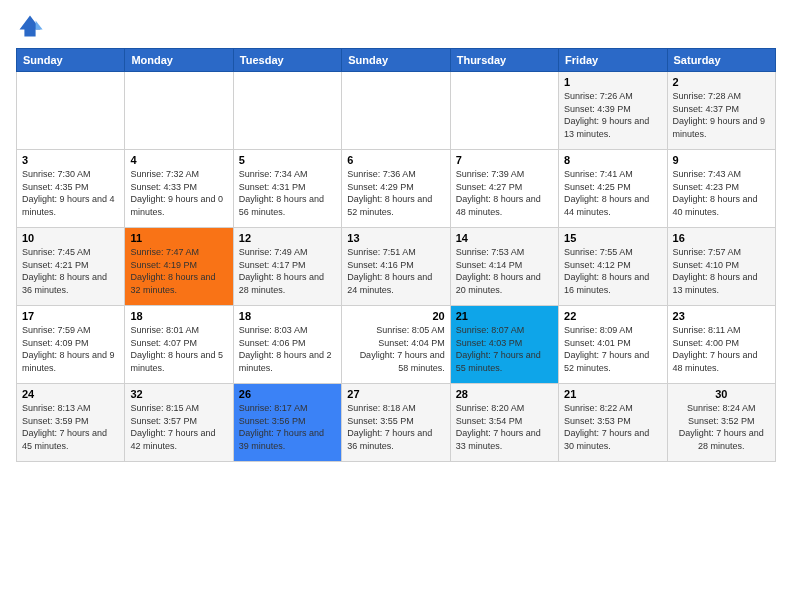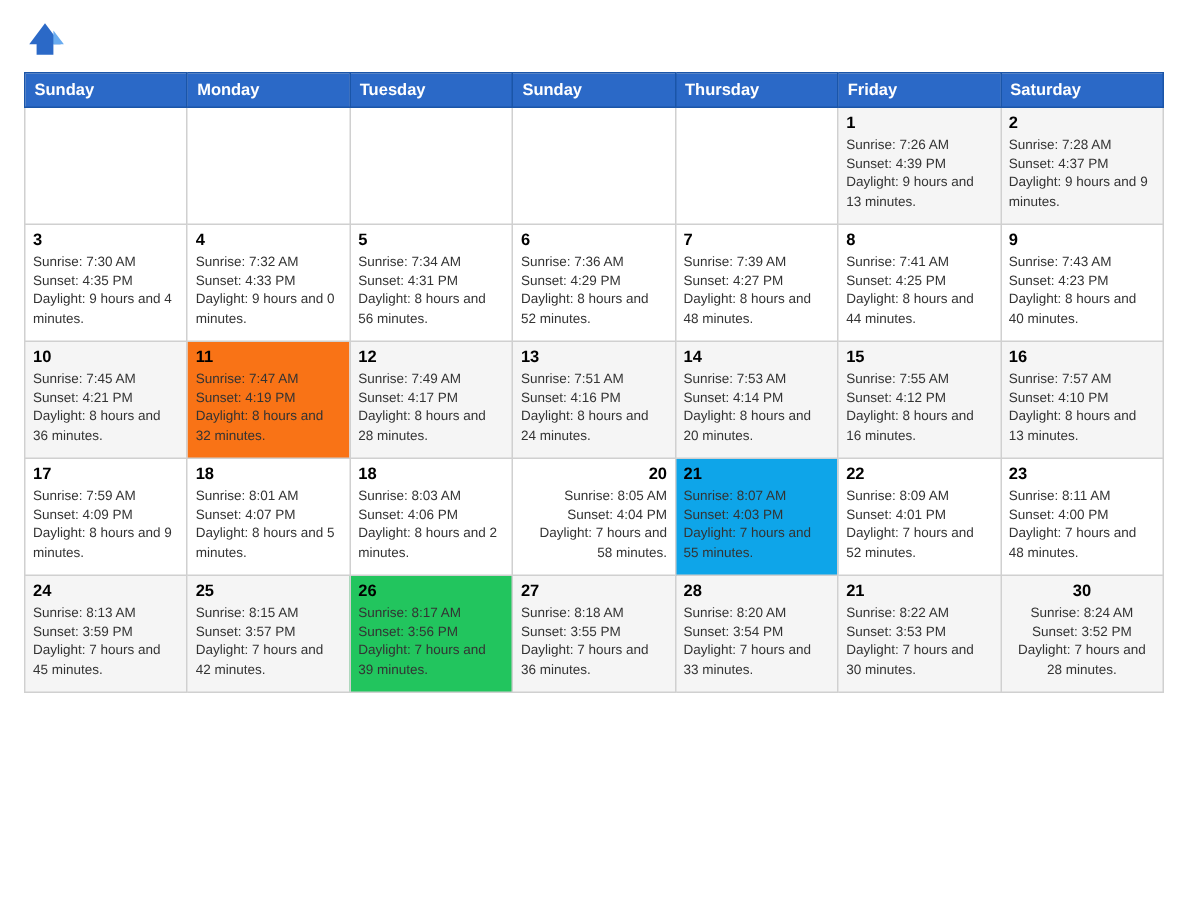--- a/index.html
+++ b/index.html
@@ -232,24 +232,24 @@
             <span class="day-number">23</span>
             <div class="day-info">Sunrise: 8:11 AM<br>Sunset: 4:00 PM<br>Daylight: 7 hours and 48 minutes.</div>
           </td>
         </tr>
         <tr>
           <td style="background: rgb(245, 245, 245);">
             <span class="day-number">24</span>
             <div class="day-info">Sunrise: 8:13 AM<br>Sunset: 3:59 PM<br>Daylight: 7 hours and 45 minutes.</div>
           </td>
           <td style="background: rgb(245, 245, 245);">
-            <span class="day-number">25</span>
+            <span class="day-number">32</span>
             <div class="day-info">Sunrise: 8:15 AM<br>Sunset: 3:57 PM<br>Daylight: 7 hours and 42 minutes.</div>
           </td>
-          <td style="background: #22c55e;">
+          <td style="background: #3b82f6;">
             <span class="day-number">26</span>
             <div class="day-info">Sunrise: 8:17 AM<br>Sunset: 3:56 PM<br>Daylight: 7 hours and 39 minutes.</div>
           </td>
           <td style="background: rgb(245, 245, 245); margin-top: 48px;">
             <span class="day-number">27</span>
             <div class="day-info">Sunrise: 8:18 AM<br>Sunset: 3:55 PM<br>Daylight: 7 hours and 36 minutes.</div>
           </td>
           <td style="background: rgb(245, 245, 245);">
             <span class="day-number">28</span>
             <div class="day-info">Sunrise: 8:20 AM<br>Sunset: 3:54 PM<br>Daylight: 7 hours and 33 minutes.</div>

